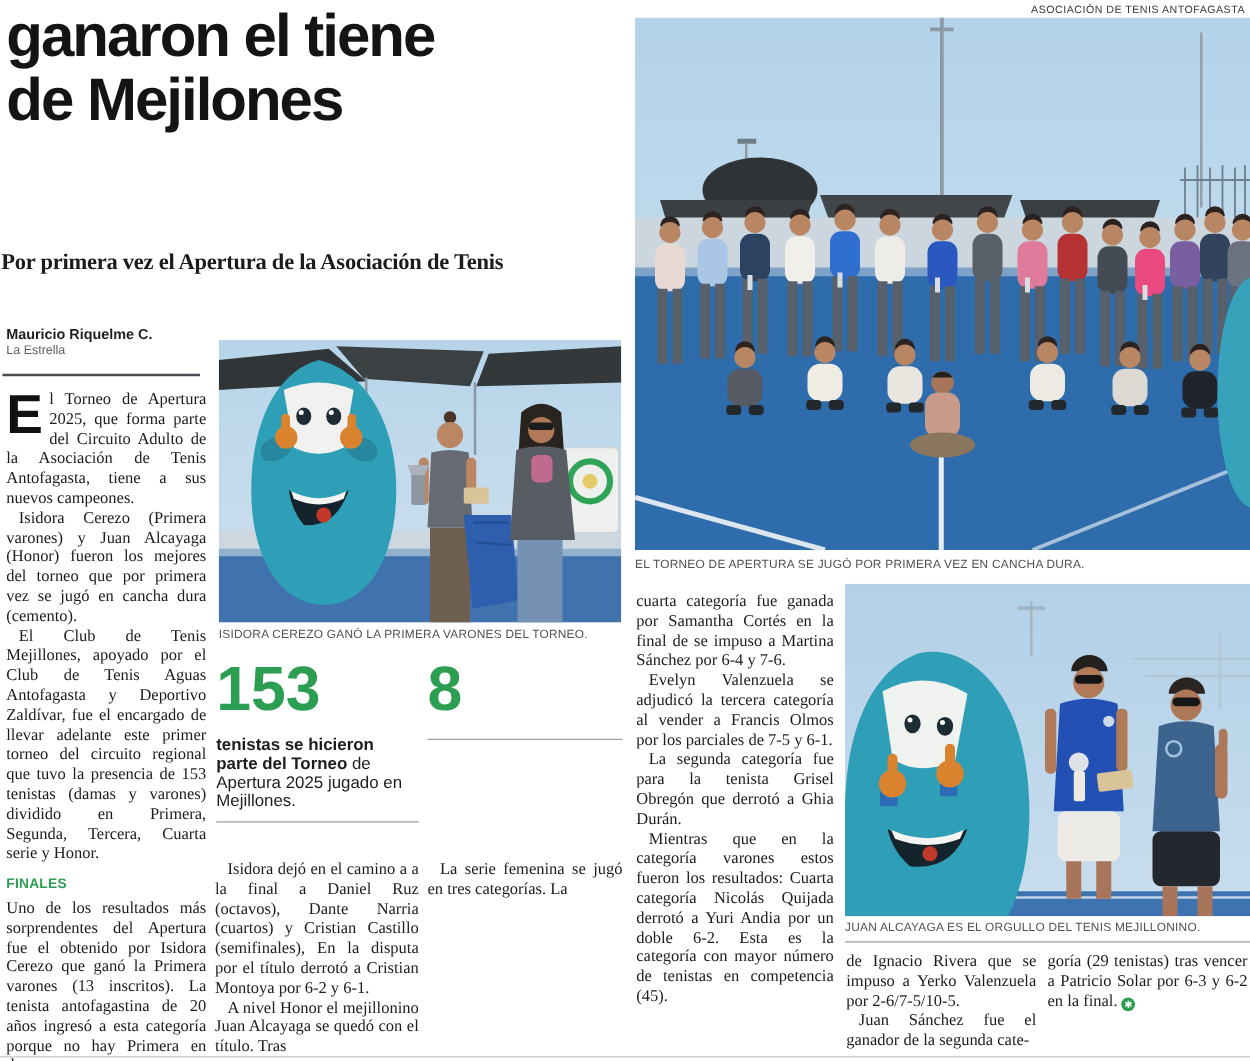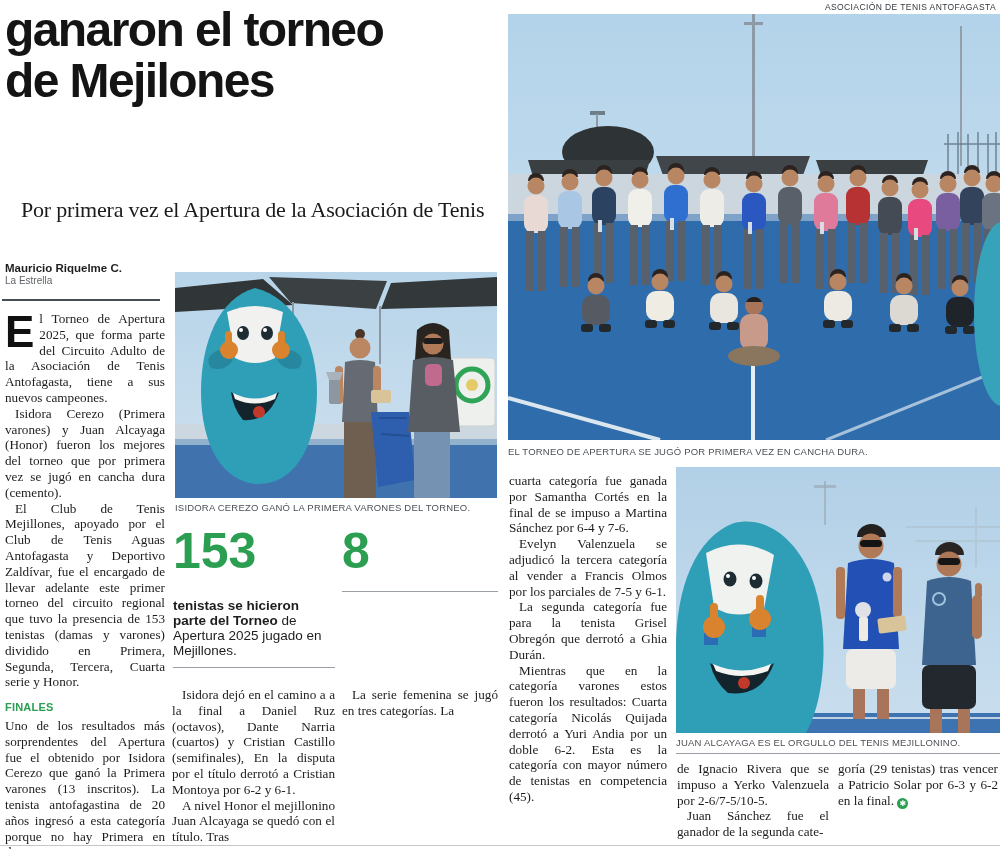--- a/index.html
+++ b/index.html
@@ -6,21 +6,21 @@
   .page{position:relative;width:1000px;height:849px;background:#ffffff;overflow:hidden;
         font-family:"Liberation Serif",serif;color:#1c1c1c;}
   .abs{position:absolute;}
 
   
   .credit{top:2px;right:4px;font-family:"Liberation Sans",sans-serif;font-size:8.5px;
           letter-spacing:.4px;color:#33383d;}
   .headline{left:5px;top:4px;width:520px;font-family:"Liberation Sans",sans-serif;
             font-weight:bold;font-size:48px;line-height:51px;letter-spacing:-1.6px;color:#141414;}
   .headline div{white-space:nowrap;}
-  .subhead{left:21px;top:197px;font-weight:normal;font-size:22px;line-height:25px;
+  .subhead{left:1px;top:197px;font-weight:bold;font-size:18px;line-height:25px;
            letter-spacing:-.2px;color:#1b1b1b;}
   .subhead div{white-space:nowrap;}
   .byline{left:5px;top:262px;font-family:"Liberation Sans",sans-serif;}
   .byline .author{font-weight:bold;font-size:11.5px;color:#1e1e1e;}
   .byline .outlet{font-size:10px;color:#5d6368;margin-top:1px;}
   .byline-rule{left:2px;top:299px;width:158px;height:2px;background:#474d53;}
 
   
   .col{position:absolute;font-size:13.2px;line-height:15.8px;text-align:justify;}
   .col p{margin:0;}
@@ -46,40 +46,40 @@
            letter-spacing:.2px;color:#4c5156;}
   .cap1{left:175px;top:502px;width:322px;}
   .cap2{left:508px;top:446px;width:500px;}
   .cap3{left:676px;top:737px;width:324px;}
 
   
   .stat{position:absolute;font-family:"Liberation Sans",sans-serif;}
   .stat1{left:173px;top:520px;width:162px;}
   .stat2{left:342px;top:520px;width:156px;}
   .stat-number{font-weight:bold;font-size:50px;line-height:62px;color:#2b9e52;}
-  .stat-text{margin-top:16px;font-size:13.5px;line-height:15px;color:#1d1d1d;}
+  .stat-text{margin-top:6px;font-size:13.5px;line-height:15px;color:#1d1d1d;}
   .stat-text .b{font-weight:bold;}
   .stat-rule{margin-top:9px;height:1px;background:#9aa0a5;}
 
   .rule-right{left:676px;top:753px;width:324px;height:1px;background:#9aa0a5;}
   .bottom-rule{left:0;top:845px;width:1000px;height:1px;background:#c3c7cb;}
 
   .endmark{display:inline-block;width:11px;height:11px;border-radius:50%;background:#2b9e52;
            color:#fff;font-family:"Liberation Sans",sans-serif;font-size:8px;line-height:11px;
            text-align:center;vertical-align:-1px;}
 </style>
 </head>
 <body>
 
 <div class="page">
 
   <div class="abs credit">ASOCIACIÓN DE TENIS ANTOFAGASTA</div>
 
   <h1 class="abs headline" style="margin:0;">
-    <div>ganaron el torneo</div>
+    <div>ganaron el tiene</div>
     <div>de Mejilones</div>
   </h1>
 
   <div class="abs subhead">
     <div>Por primera vez el Apertura de la Asociación de Tenis</div>
   </div>
 
   <div class="abs byline">
     <div class="author">Mauricio Riquelme C.</div>
     <div class="outlet">La Estrella</div>

